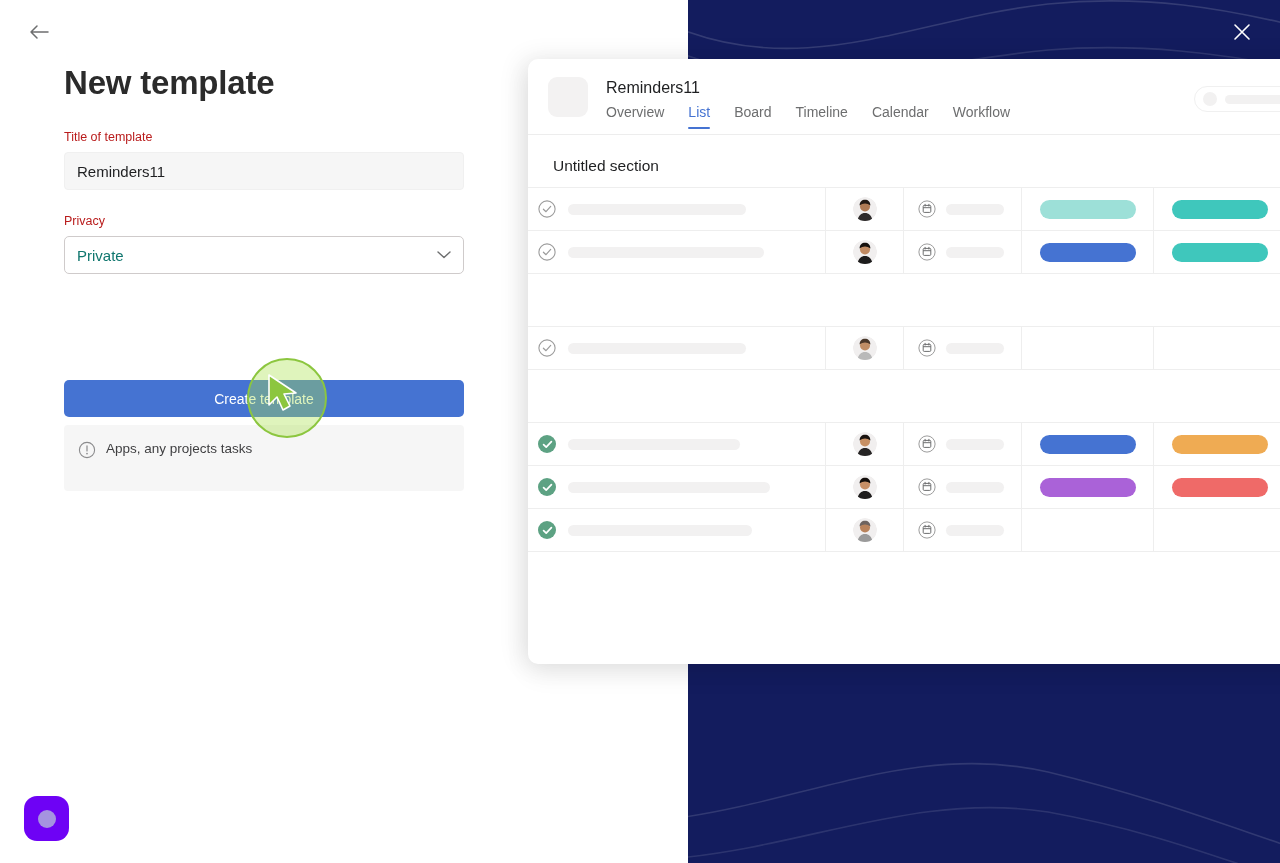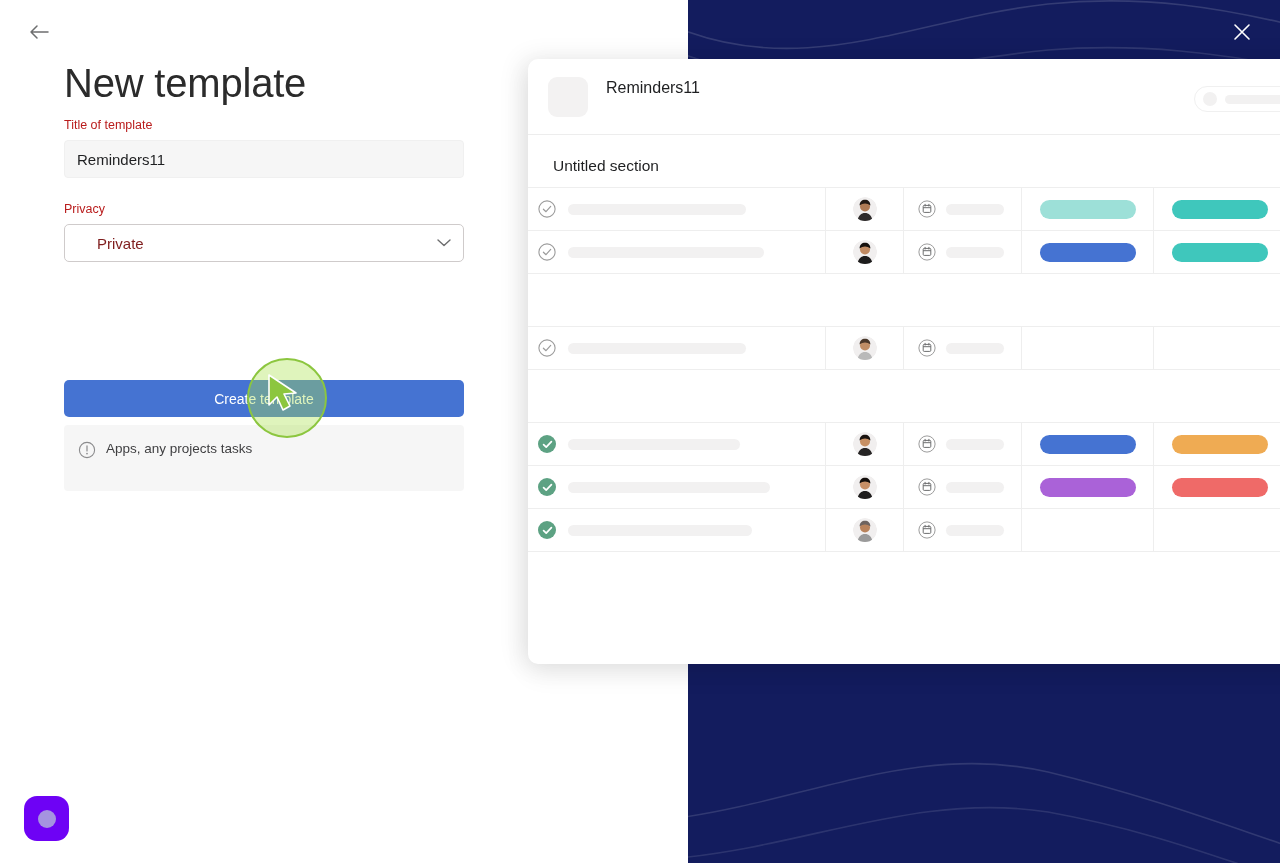--- a/index.html
+++ b/index.html
@@ -31,43 +31,43 @@
 
   .back-btn {
     position: absolute; left: 24px; top: 18px; width: 30px; height: 28px;
     display:flex; align-items:center; justify-content:center; cursor:pointer;
     background:transparent; border:none;
   }
 
   .form-wrap { position: absolute; left: 64px; top: 62px; width: 400px; }
 
   .page-title {
-    font-size: 40px; font-weight: 400; color: #2b2b2b;
-    letter-spacing: -0.2px; line-height: 42px; margin-bottom: 14px;
+    font-size: 33px; font-weight: 700; color: #2b2b2b;
+    letter-spacing: -0.2px; line-height: 42px; margin-bottom: 26px;
   }
   .page-subtitle {
     font-size: 14.5px; color: #4a4a4a; line-height: 22px; width: 400px;
     margin-bottom: 26px;
   }
   .field-label {
     font-size: 12.5px; color: #b91c1c; margin-bottom: 8px; display:block;
   }
   .text-input {
     width: 400px; height: 38px; background: #f6f6f6;
     border: 1px solid #f0f0f0; border-radius: 4px;
     font-size: 15px; color: #1e1f21; padding: 0 12px;
     font-family: inherit; display:flex; align-items:center;
   }
   .field-gap { height: 24px; }
   .select-wrap {
     position: relative; width: 400px; height: 38px;
     border: 1px solid #cfcbcb; border-radius: 5px; background:#fff;
     display:flex; align-items:center; padding: 0 12px; cursor:pointer;
   }
-  .select-value { font-size: 15px; color: #7f1d1d; margin-left: 20px; }
+  .select-value { font-size: 15px; color: #0f766e; }
   .chevron { position:absolute; right: 12px; top: 50%; transform: translateY(-50%); }
 
   .primary-btn {
     position:absolute; left: 64px; top: 380px; width: 400px; height: 37px;
     background: #4573d2; border: none; border-radius: 5px;
     color: #fff; font-size: 14px; font-family: inherit; cursor: pointer;
     display:flex; align-items:center; justify-content:center;
   }
 
   .notice {
@@ -226,20 +226,28 @@
     <div class="fab">
       <div class="fab-dot"></div>
     </div>
   </div>
 
   <div class="preview-modal">
 
     <div class="preview-header">
       <div class="proj-icon"></div>
       <div class="proj-title">Reminders11</div>
+      <div class="tabs">
+        <div class="tab"><span>Overview</span></div>
+        <div class="tab active"><span>List</span></div>
+        <div class="tab"><span>Board</span></div>
+        <div class="tab"><span>Timeline</span></div>
+        <div class="tab"><span>Calendar</span></div>
+        <div class="tab"><span>Workflow</span></div>
+      </div>
     </div>
 
     <div class="preview-body">
       <div class="section-title">Untitled section</div>
       <div id="task-list">
           <div class="task-group">
             <div class="task-row">
     <div class="cell c-name">
       <svg class="check-empty" viewBox="0 0 18 18">
   <circle cx="9" cy="9" r="8.1" fill="none" stroke="#9c9c9c" stroke-width="1.1"></circle>

